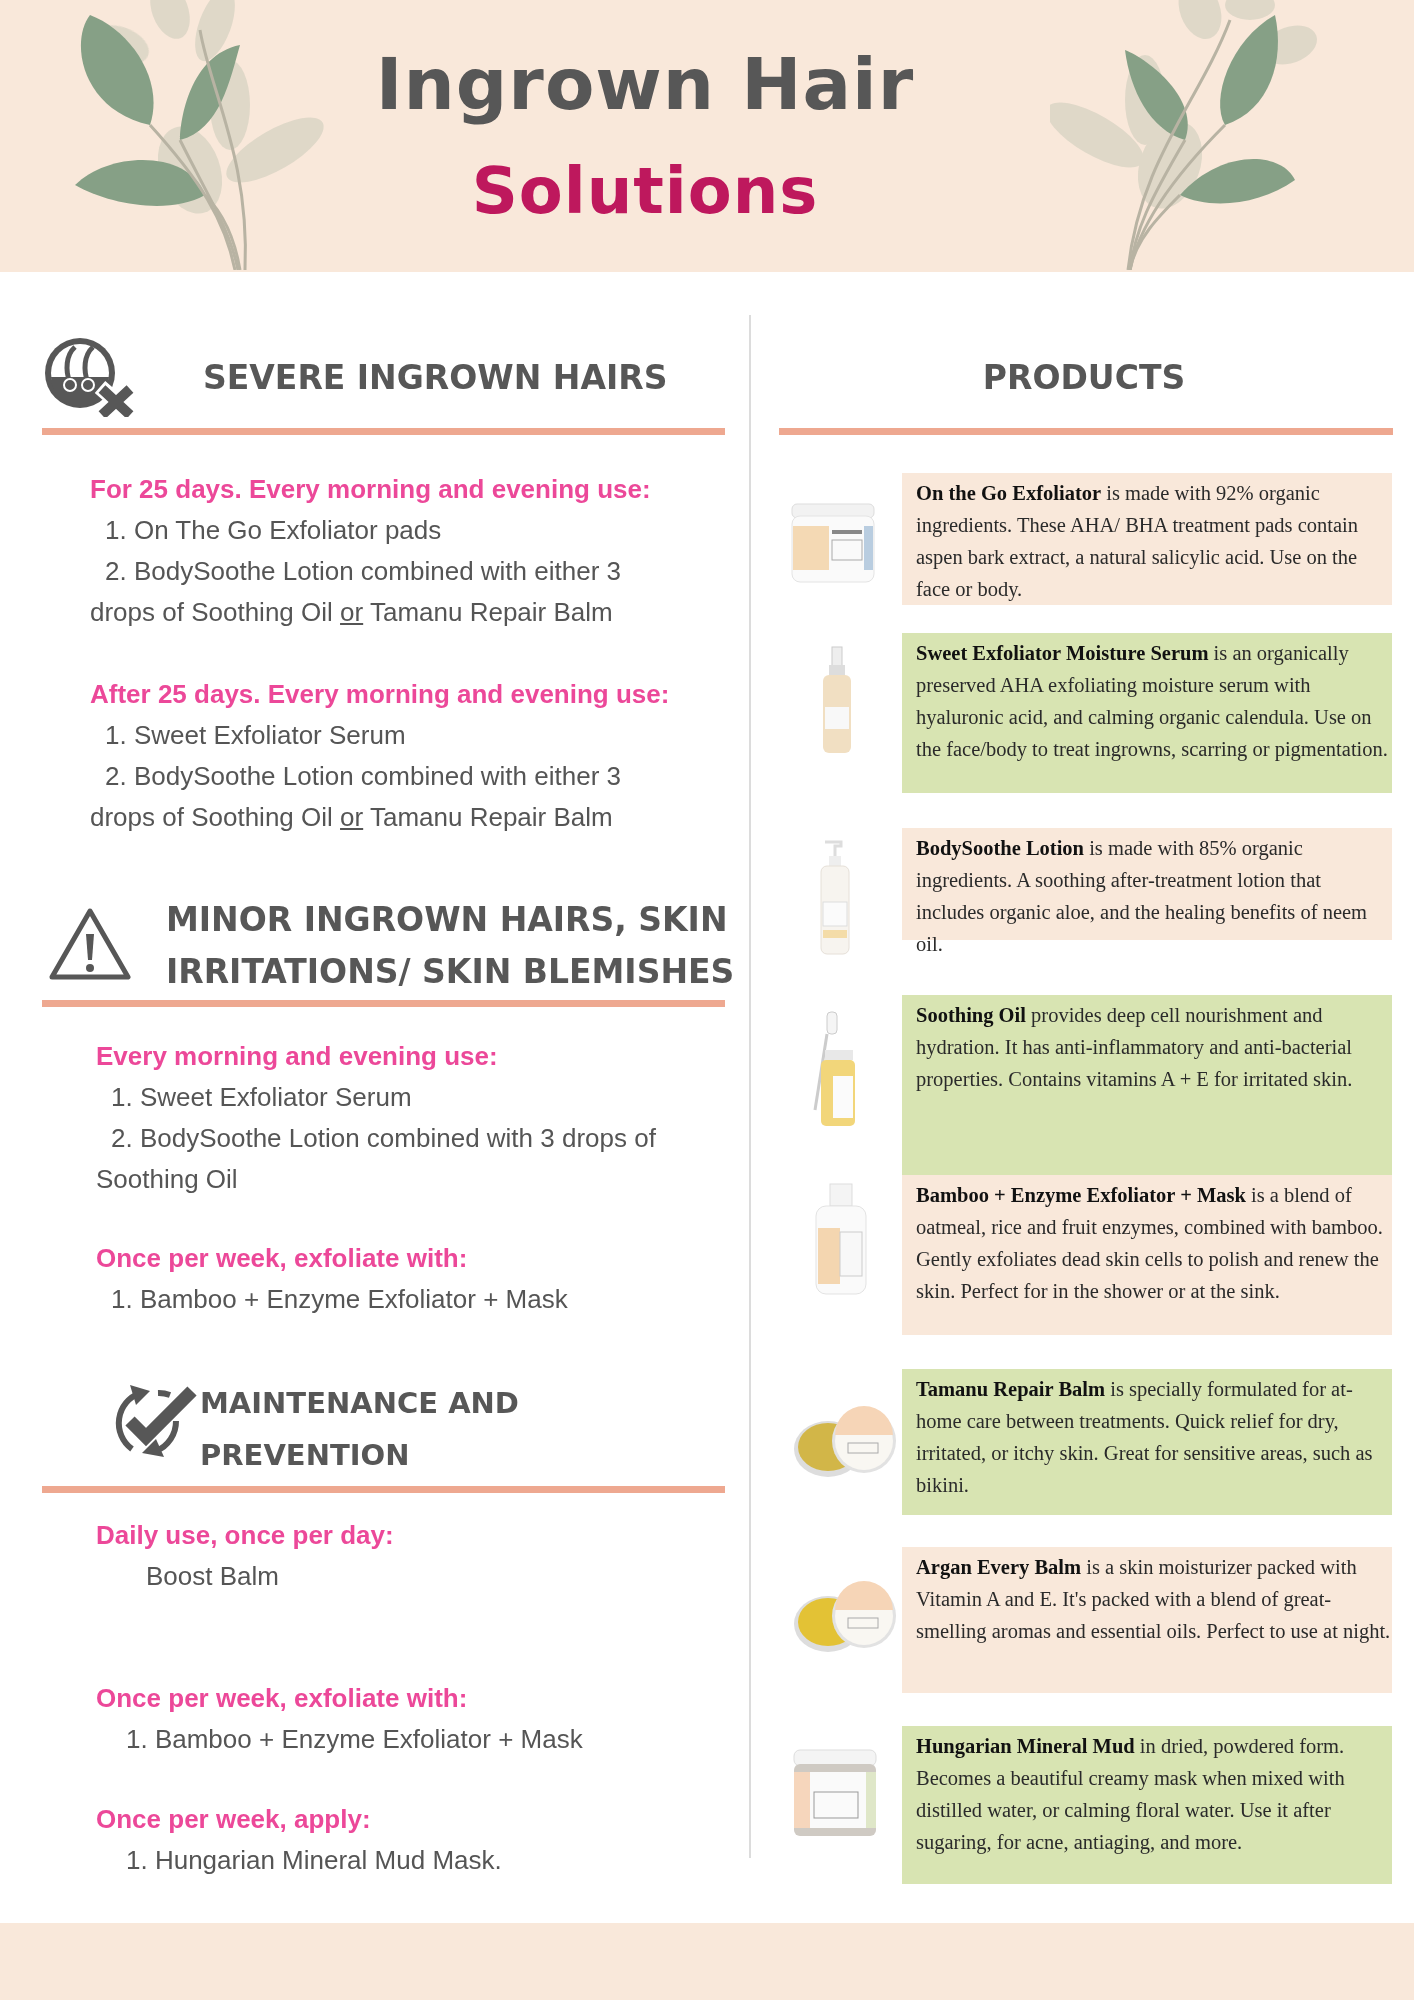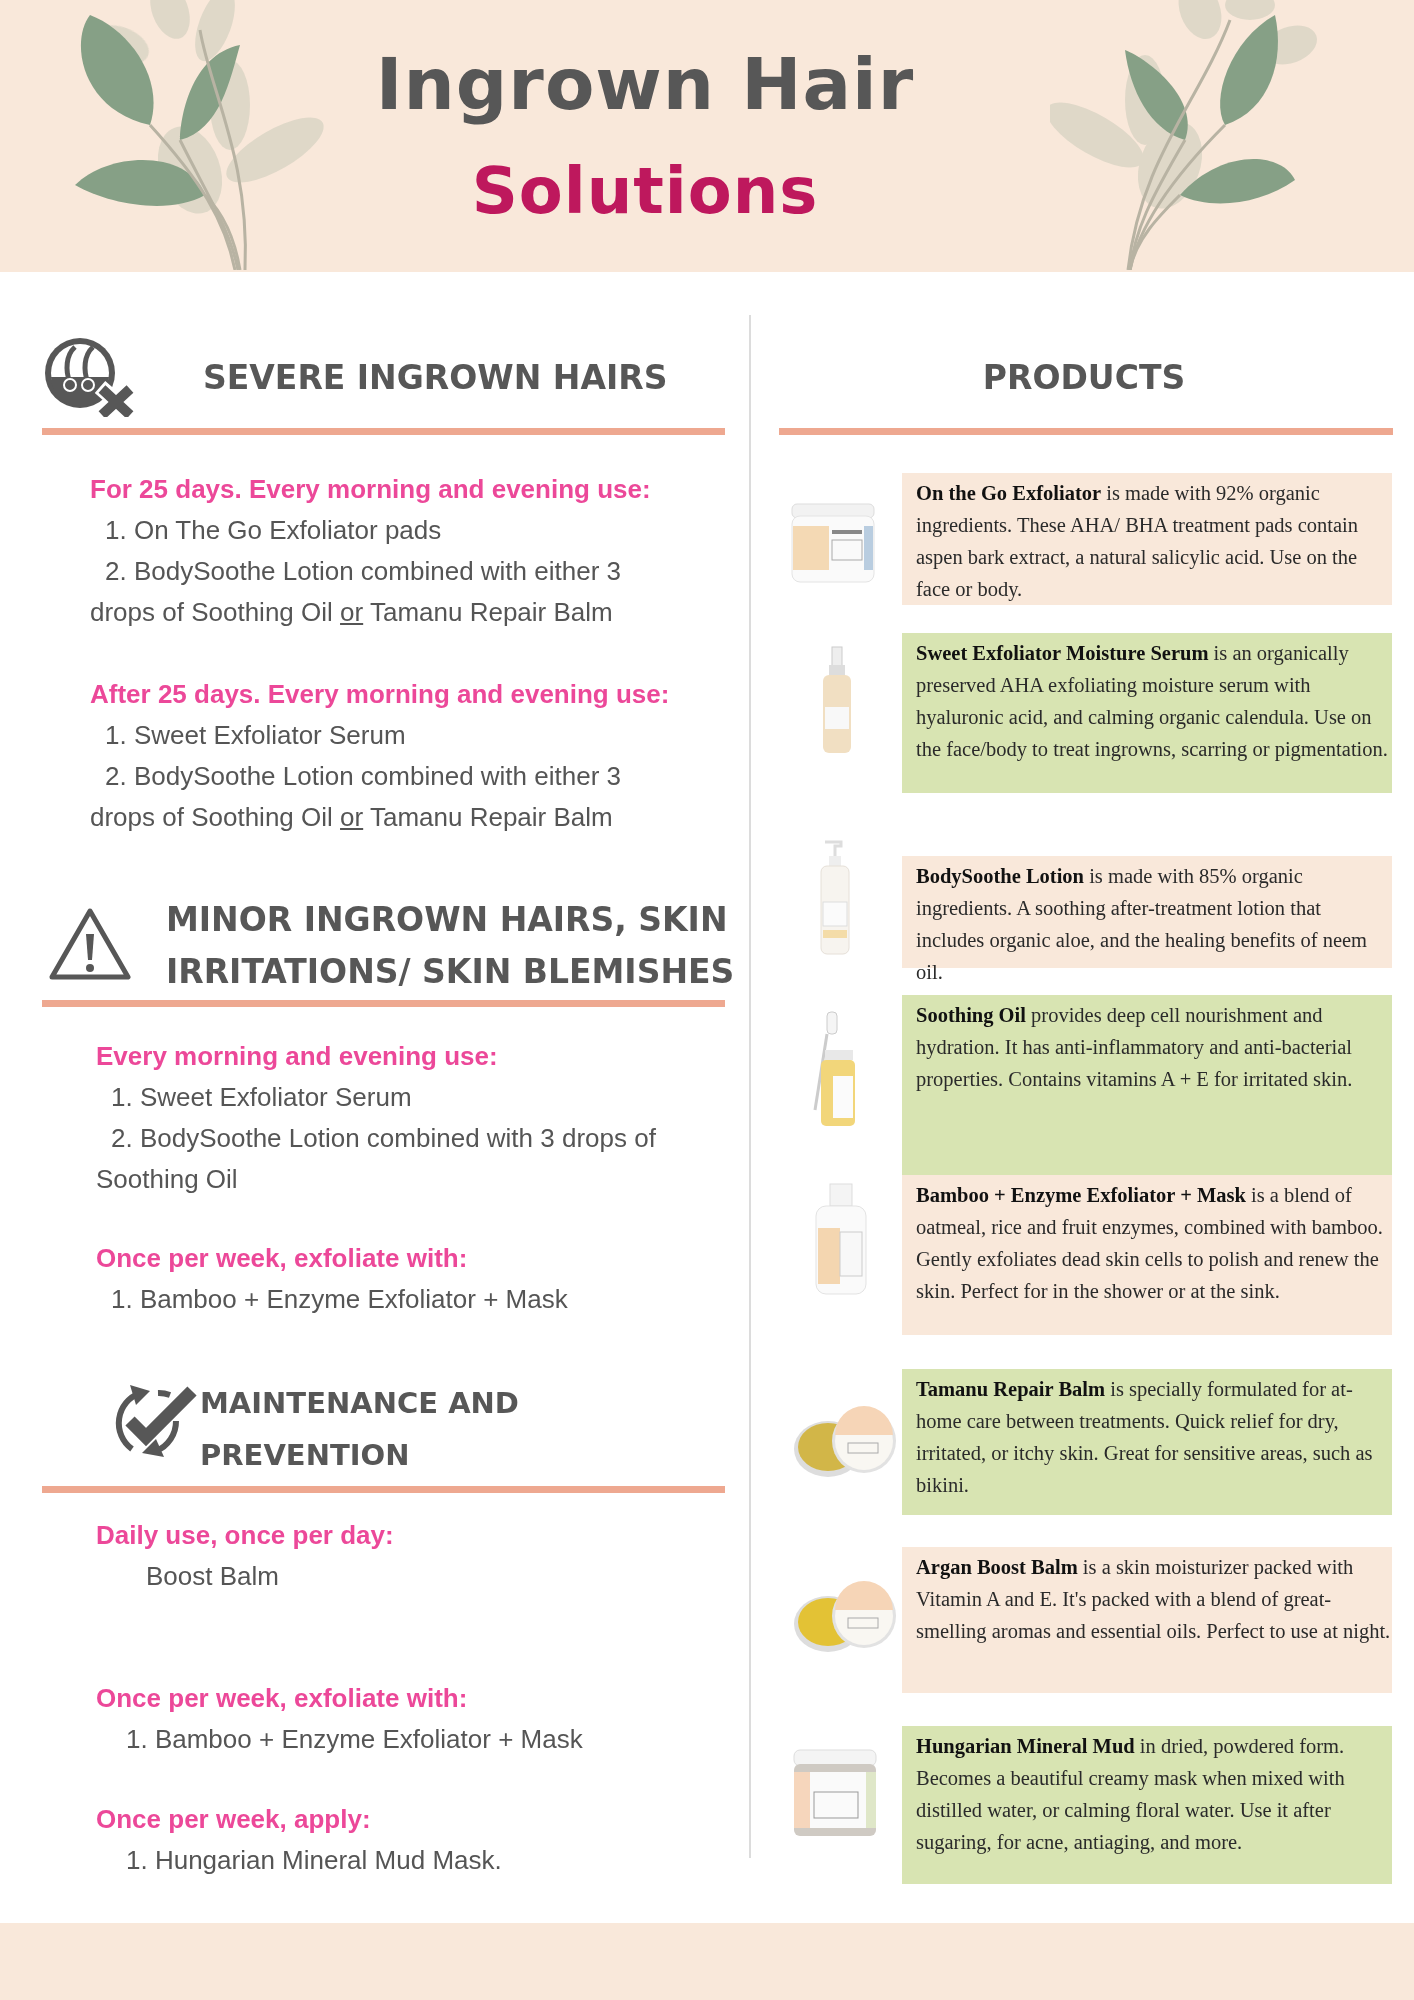--- a/index.html
+++ b/index.html
@@ -230,32 +230,32 @@
   <rect x="76" y="24" width="10" height="56" fill="#dfe7c8"></rect>
   <rect x="24" y="44" width="44" height="26" fill="none" stroke="#999"></rect>
 </svg>
 
 <div class="prod-box peach" style="top:473px; height:132px;">
   <b>On the Go Exfoliator</b><span> is made with 92% organic ingredients. These AHA/ BHA treatment pads contain aspen bark extract, a natural salicylic acid. Use on the face or body.</span>
 </div>
 <div class="prod-box green" style="top:633px; height:160px;">
   <b>Sweet Exfoliator Moisture Serum</b><span> is an organically preserved AHA exfoliating moisture serum with hyaluronic acid, and calming organic calendula. Use on the face/body to treat ingrowns, scarring or pigmentation.</span>
 </div>
-<div class="prod-box peach" style="top:856px; height:112px;">
+<div class="prod-box peach" style="top:828px; height:112px;">
   <b>BodySoothe Lotion</b><span> is made with 85% organic ingredients. A soothing after-treatment lotion that includes organic aloe, and the healing benefits of neem oil.</span>
 </div>
 <div class="prod-box green" style="top:995px; height:180px;">
   <b>Soothing Oil</b><span> provides deep cell nourishment and hydration. It has anti-inflammatory and anti-bacterial properties.  Contains vitamins A + E for irritated skin.</span>
 </div>
 <div class="prod-box peach" style="top:1175px; height:160px;">
   <b>Bamboo + Enzyme Exfoliator + Mask</b><span> is a blend of oatmeal, rice and fruit enzymes, combined with bamboo. Gently exfoliates dead skin cells to polish and renew the skin. Perfect for in the shower or at the sink.</span>
 </div>
 <div class="prod-box green" style="top:1369px; height:146px;">
   <b>Tamanu Repair Balm</b><span> is specially formulated for at-home care between treatments. Quick relief for dry, irritated, or itchy skin. Great for sensitive areas, such as bikini.</span>
 </div>
 <div class="prod-box peach" style="top:1547px; height:146px;">
-  <b>Argan Boost Balm</b><span> is a skin moisturizer packed with Vitamin A and E. It's packed with a blend of great-smelling aromas and essential oils. Perfect to use at night.</span>
+  <b>Argan Every Balm</b><span> is a skin moisturizer packed with Vitamin A and E. It's packed with a blend of great-smelling aromas and essential oils. Perfect to use at night.</span>
 </div>
 <div class="prod-box green" style="top:1726px; height:158px;">
   <b>Hungarian Mineral Mud</b><span> in dried, powdered form. Becomes a beautiful creamy mask when mixed with distilled water, or calming floral water. Use it after sugaring, for acne, antiaging, and more.</span>
 </div>
 
 <div class="footer-band"></div>
 
 </body></html>

